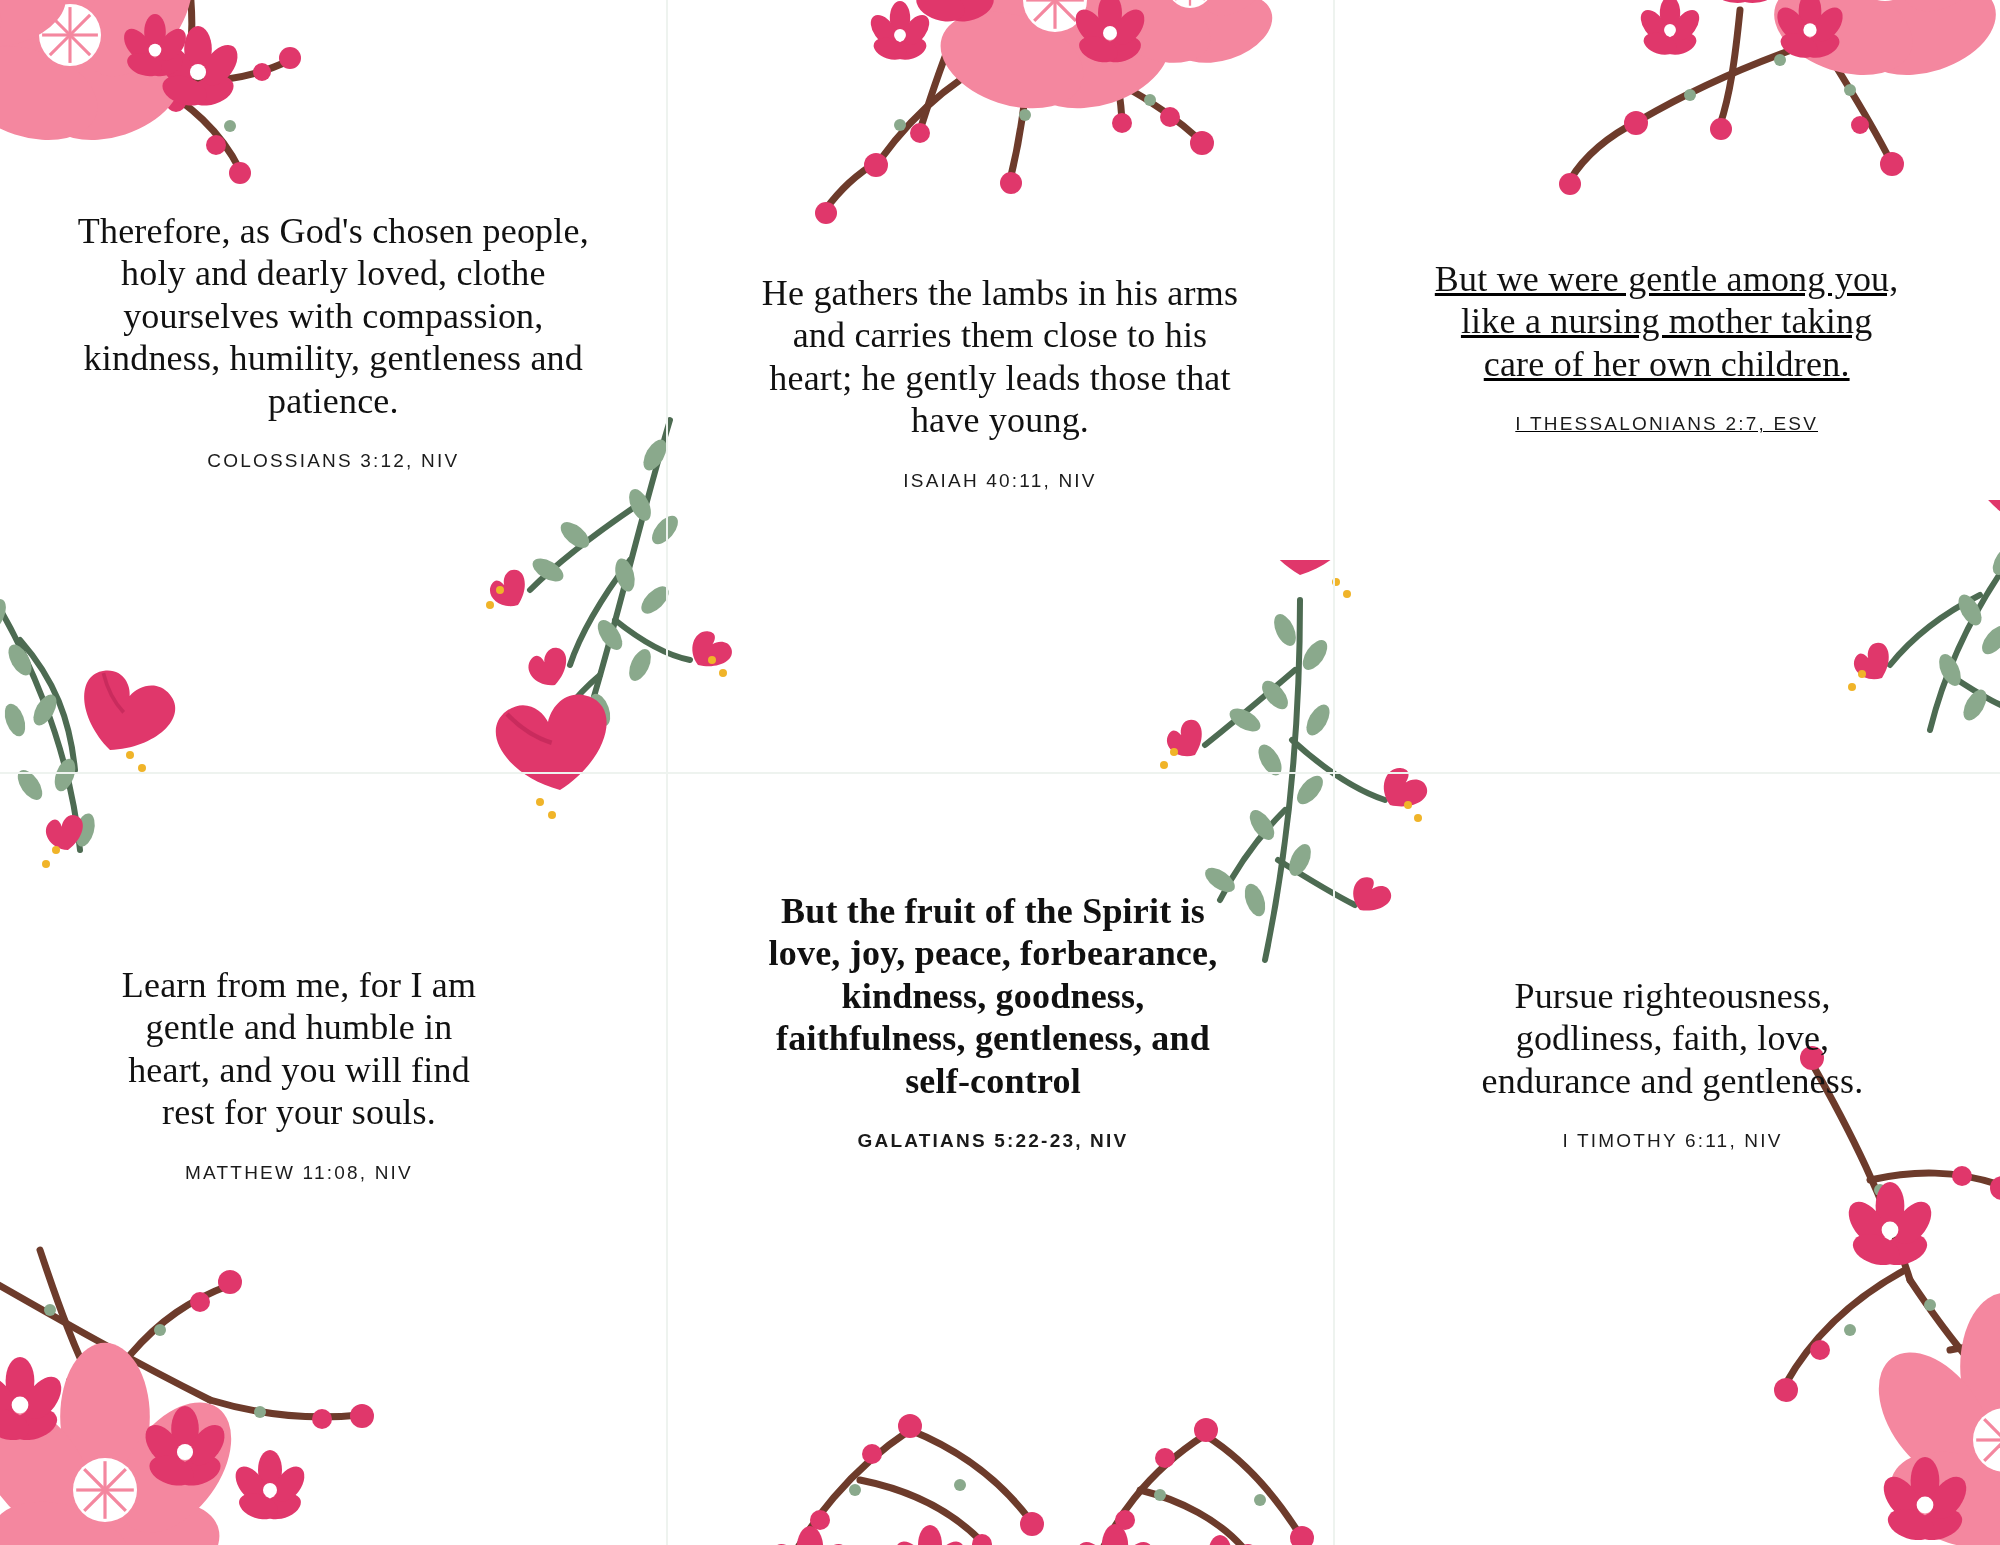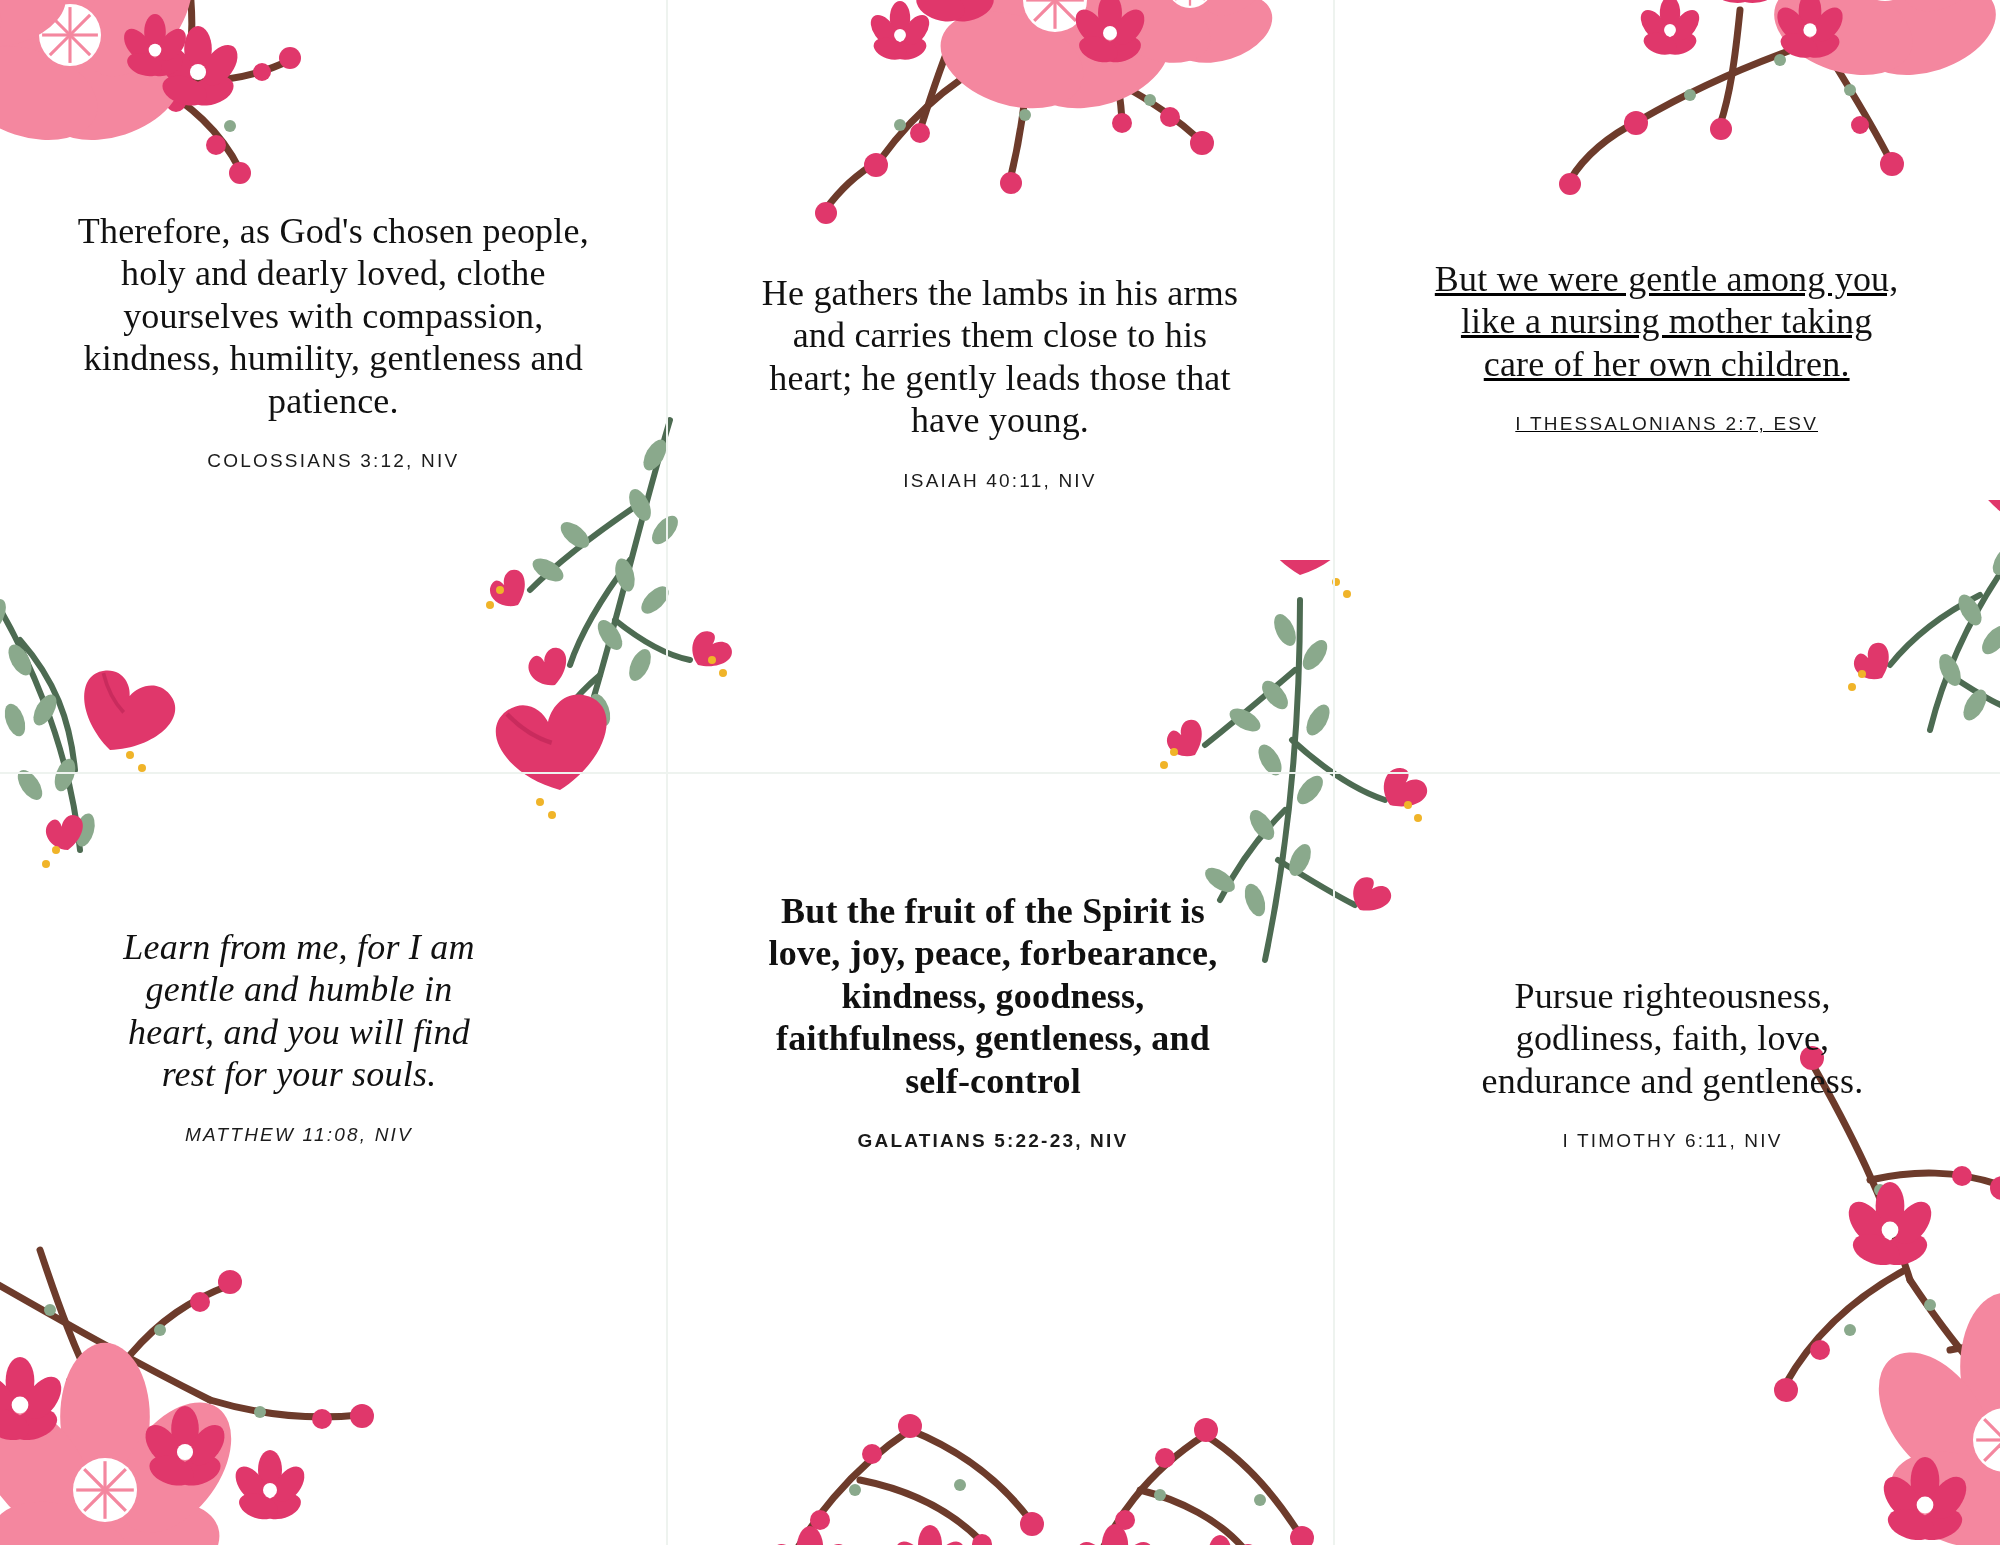--- a/index.html
+++ b/index.html
@@ -588,21 +588,21 @@
       <p class="verse">But we were gentle among you, like a nursing mother taking care of her own children.</p>
       <p class="ref">I THESSALONIANS 2:7, ESV</p>
     </div>
   </div>
 
   <div class="card c4x"></div>
   <div class="card c5x"></div>
   <div class="card c6x"></div>
 </div>
 
-<div class="abs" style="left:0; top:926px; width:598px; z-index:3;font-style:italic;">
+<div class="abs" style="left:0; top:964px; width:598px; z-index:3;">
   <div class="card-inner" style="position:static; padding:0 112px;">
     <p class="verse">Learn from me, for I am gentle and humble in heart, and you will find rest for your souls.</p>
     <p class="ref">MATTHEW 11:08, NIV</p>
   </div>
 </div>
 
 <div class="abs" style="left:666px; top:890px; width:654px; z-index:3;font-weight:bold;">
   <div class="card-inner" style="position:static; padding:0 90px;">
     <p class="verse">But the fruit of the Spirit is love, joy, peace, forbearance, kindness, goodness, faithfulness, gentleness, and self-control</p>
     <p class="ref">GALATIANS 5:22-23, NIV</p>

